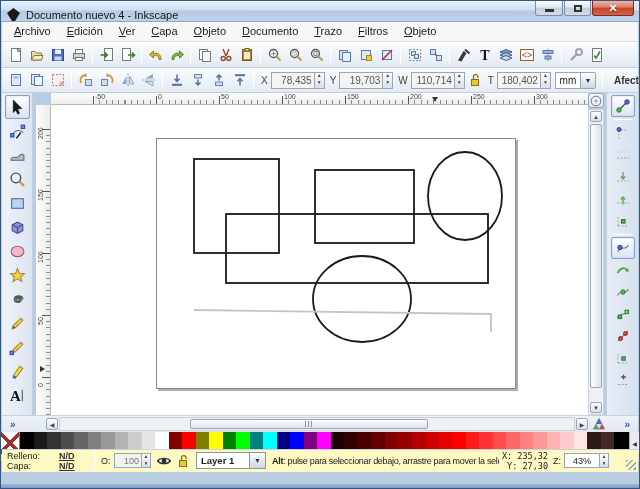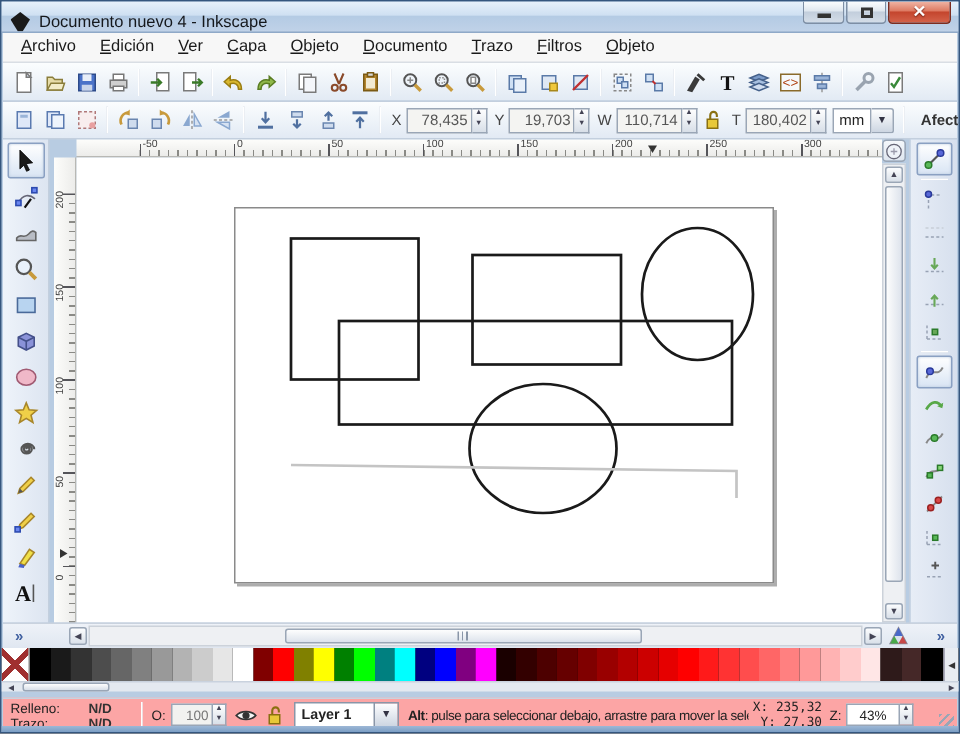--- a/index.html
+++ b/index.html
@@ -106,24 +106,24 @@
   .swatch.none{flex:0 0 19px;background:
      linear-gradient(45deg,transparent 44%,#a03030 44%,#a03030 56%,transparent 56%),
      linear-gradient(-45deg,transparent 44%,#a03030 44%,#a03030 56%,transparent 56%),#fff;border-right:1px solid #888;}
   .pal-arrow{position:absolute;right:0;top:431px;width:10px;height:22px;background:#e8ecf2;border-left:1px solid #aab;
     display:flex;align-items:center;justify-content:center;font-size:6px;color:#333;}
   .palette-scroll{position:absolute;left:0;top:453px;width:640px;height:7px;background:#e4e9f0;border-top:1px solid #c9d2de;}
   .ps-thumb{position:absolute;left:14px;top:0px;width:58px;height:6px;border:1px solid #9aa6b6;border-radius:2px;
     background:linear-gradient(180deg,#fdfdfd,#d8dfe8);}
   .ps-arrow{position:absolute;top:0;width:9px;height:7px;font-size:5px;color:#445;display:flex;align-items:center;justify-content:center;}
   
-  .statusbar{position:absolute;left:1px;top:464px;width:636px;height:23px;background:#fca5a5;
+  .statusbar{position:absolute;left:1px;top:448px;width:636px;height:23px;background:#fef9c3;
     border-top:1px solid #c9d2de;font-size:9px;color:#222;}
   .fs-labels{position:absolute;left:5px;top:1px;line-height:10px;}
-  .fs-values{position:absolute;left:57px;top:1px;line-height:10px;font-weight:bold;color:#333;}
+  .fs-values{position:absolute;left:57px;top:1px;line-height:10px;font-weight:bold;color:#333;text-decoration:underline;}
   .sb-sep{position:absolute;top:2px;width:1px;height:18px;background:#c2cbd8;border-right:1px solid #fff;}
   .olabel{position:absolute;left:99px;top:6px;}
   .obox{position:absolute;left:112px;top:3px;width:28px;height:15px;background:#f2f2f0;border:1px solid #9aa6b6;
     display:flex;align-items:center;justify-content:flex-end;padding-right:2px;color:#777;}
   .ospin{position:absolute;left:140px;top:3px;height:15px;width:9px;}
   .ospin .spincol{width:9px;height:15px;}
   .sicon{position:absolute;width:16px;height:16px;top:3px;}
   .layerbox{position:absolute;left:194px;top:2px;width:54px;height:17px;background:#fff;border:1px solid #8a96a8;
     display:flex;align-items:center;padding-left:4px;font-size:9.5px;font-weight:bold;color:#222;}
   .layerdd{position:absolute;left:248px;top:2px;width:16px;height:17px;border:1px solid #8a96a8;border-left:none;
@@ -748,21 +748,21 @@
   <div class="pal-arrow">◀</div>
   <div class="palette-scroll">
     <div class="ps-arrow" style="left:2px;">◀</div>
     <div class="ps-thumb"></div>
     <div class="ps-arrow" style="right:2px;">▶</div>
   </div>
 
   <div class="statusbar">
     <div class="fs-labels">
       <div>Relleno:</div>
-      <div>Trazo:</div>
+      <div>Capa:</div>
     </div>
     <div class="fs-values">
       <div>N/D</div>
       <div>N/D</div>
     </div>
     <div class="sb-sep" style="left:92px;"></div>
     <span class="olabel">O:</span>
     <div class="obox">100</div>
     <div class="ospin">
         <div class="spincol">

